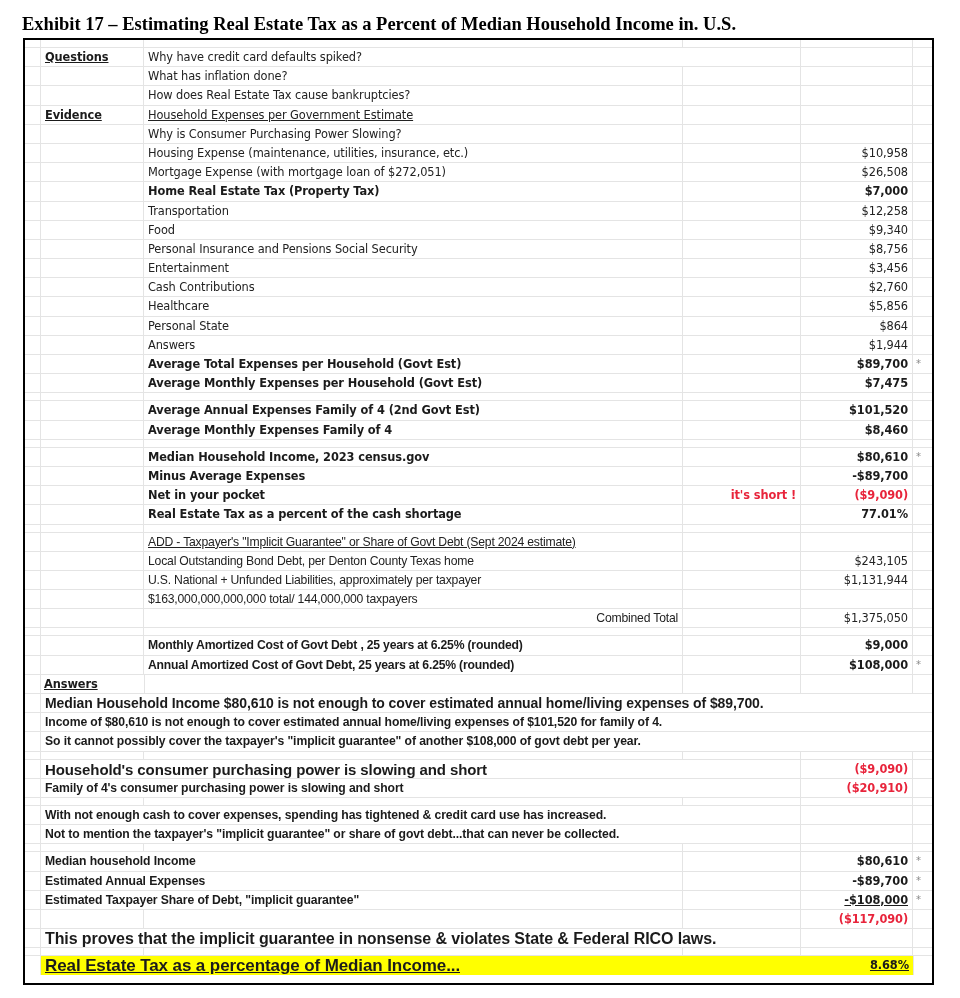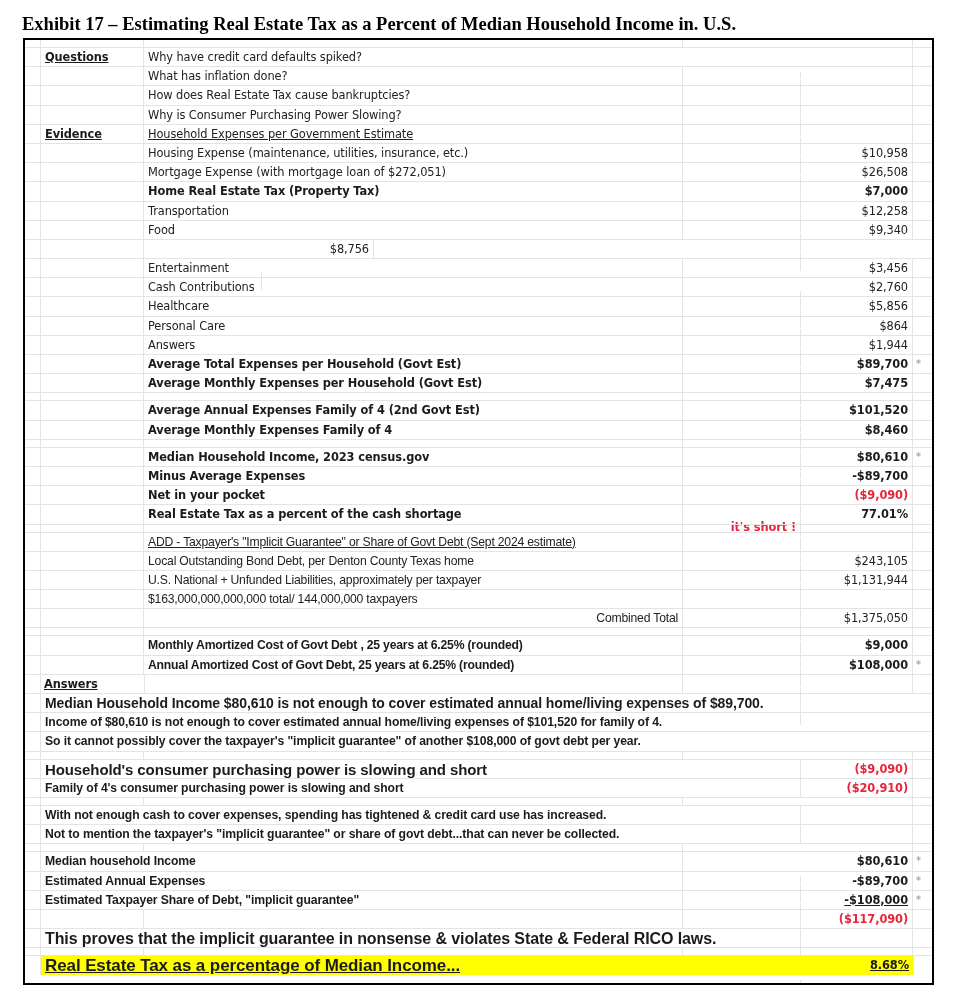--- a/index.html
+++ b/index.html
@@ -12,21 +12,21 @@
   .sheet {
     position: absolute; left: 23px; top: 38px; width: 911px; height: 947px;
     border: 2px solid #000; box-sizing: border-box; background: #fff; overflow: hidden;
   }
   .row { position: relative; display: flex; border-bottom: 1px solid #e4e4e4; box-sizing: border-box; height: 19.2px; }
   .row.spacer { height: 8px; }
   .cell { border-right: 1px solid #e4e4e4; box-sizing: border-box; height: 100%; position: relative; overflow: visible; white-space: nowrap; }
   .c0 { width: 16px; }
   .c1 { width: 103px; }
   .c2 { width: 539px; }
-  .c3 { width: 118px; margin-top: 32px; }
+  .c3 { width: 118px; }
   .c4 { width: 112px; }
   .c5 { width: 19px; border-right: none; }
   .txt { position: absolute; top: 1px; font-size: 11.4px; color: #222; line-height: 17px; letter-spacing: -0.1px; }
   .c1 .txt { left: 4px; }
   .c2 .txt { left: 4px; }
   .c3 .txt { right: 4px; }
   .c4 .txt { right: 4px; }
   .c5 .txt { left: 3px; color: #888; font-size: 10px; top: 0px; }
   .b { font-weight: bold; color: #1b1b1b; }
   .u { text-decoration: underline; }
@@ -78,46 +78,46 @@
       <div class="cell c1"></div>
     <div class="cell c2">
         <span class="txt">How does Real Estate Tax cause bankruptcies?</span>
       </div>
     <div class="cell c3"></div>
       <div class="cell c4"></div>
       <div class="cell c5"></div>
   </div>
   <div class="row">
     <div class="cell c0"></div>
-      <div class="cell c1"></div>
-    <div class="cell c2">
-        <span class="txt">Why is Consumer Purchasing Power Slowing?</span>
-      </div>
-    <div class="cell c3"></div>
-      <div class="cell c4"></div>
-      <div class="cell c5"></div>
-  </div>
-
-  <div class="row">
-    <div class="cell c0"></div>
     <div class="cell c1">
         <span class="txt b u">Evidence</span>
       </div>
     <div class="cell c2">
         <span class="txt u">Household Expenses per Government Estimate</span>
       </div>
     <div class="cell c3"></div>
       <div class="cell c4"></div>
       <div class="cell c5"></div>
   </div>
 
   <div class="row">
     <div class="cell c0"></div>
       <div class="cell c1"></div>
     <div class="cell c2">
+        <span class="txt">Why is Consumer Purchasing Power Slowing?</span>
+      </div>
+    <div class="cell c3"></div>
+      <div class="cell c4"></div>
+      <div class="cell c5"></div>
+  </div>
+
+  <div class="row">
+    <div class="cell c0"></div>
+      <div class="cell c1"></div>
+    <div class="cell c2">
         <span class="txt">Housing Expense  (maintenance, utilities, insurance, etc.)</span>
       </div>
     <div class="cell c3"></div>
     <div class="cell c4">
         <span class="txt">$10,958</span>
       </div>
     <div class="cell c5"></div>
   </div>
   <div class="row">
     <div class="cell c0"></div>
@@ -163,20 +163,23 @@
       </div>
     <div class="cell c3"></div>
     <div class="cell c4">
         <span class="txt">$9,340</span>
       </div>
     <div class="cell c5"></div>
   </div>
   <div class="row">
     <div class="cell c0"></div>
       <div class="cell c1"></div>
+    <div class="cell c2">
+        <span class="txt">Personal Insurance and Pensions Social Security</span>
+      </div>
     <div class="cell c3"></div>
     <div class="cell c4">
         <span class="txt">$8,756</span>
       </div>
     <div class="cell c5"></div>
   </div>
   <div class="row">
     <div class="cell c0"></div>
       <div class="cell c1"></div>
     <div class="cell c2">
@@ -209,21 +212,21 @@
     <div class="cell c3"></div>
     <div class="cell c4">
         <span class="txt">$5,856</span>
       </div>
     <div class="cell c5"></div>
   </div>
   <div class="row">
     <div class="cell c0"></div>
       <div class="cell c1"></div>
     <div class="cell c2">
-        <span class="txt">Personal Care</span>
+        <span class="txt">Personal State</span>
       </div>
     <div class="cell c3"></div>
     <div class="cell c4">
         <span class="txt">$864</span>
       </div>
     <div class="cell c5"></div>
   </div>
   <div class="row">
     <div class="cell c0"></div>
       <div class="cell c1"></div>

